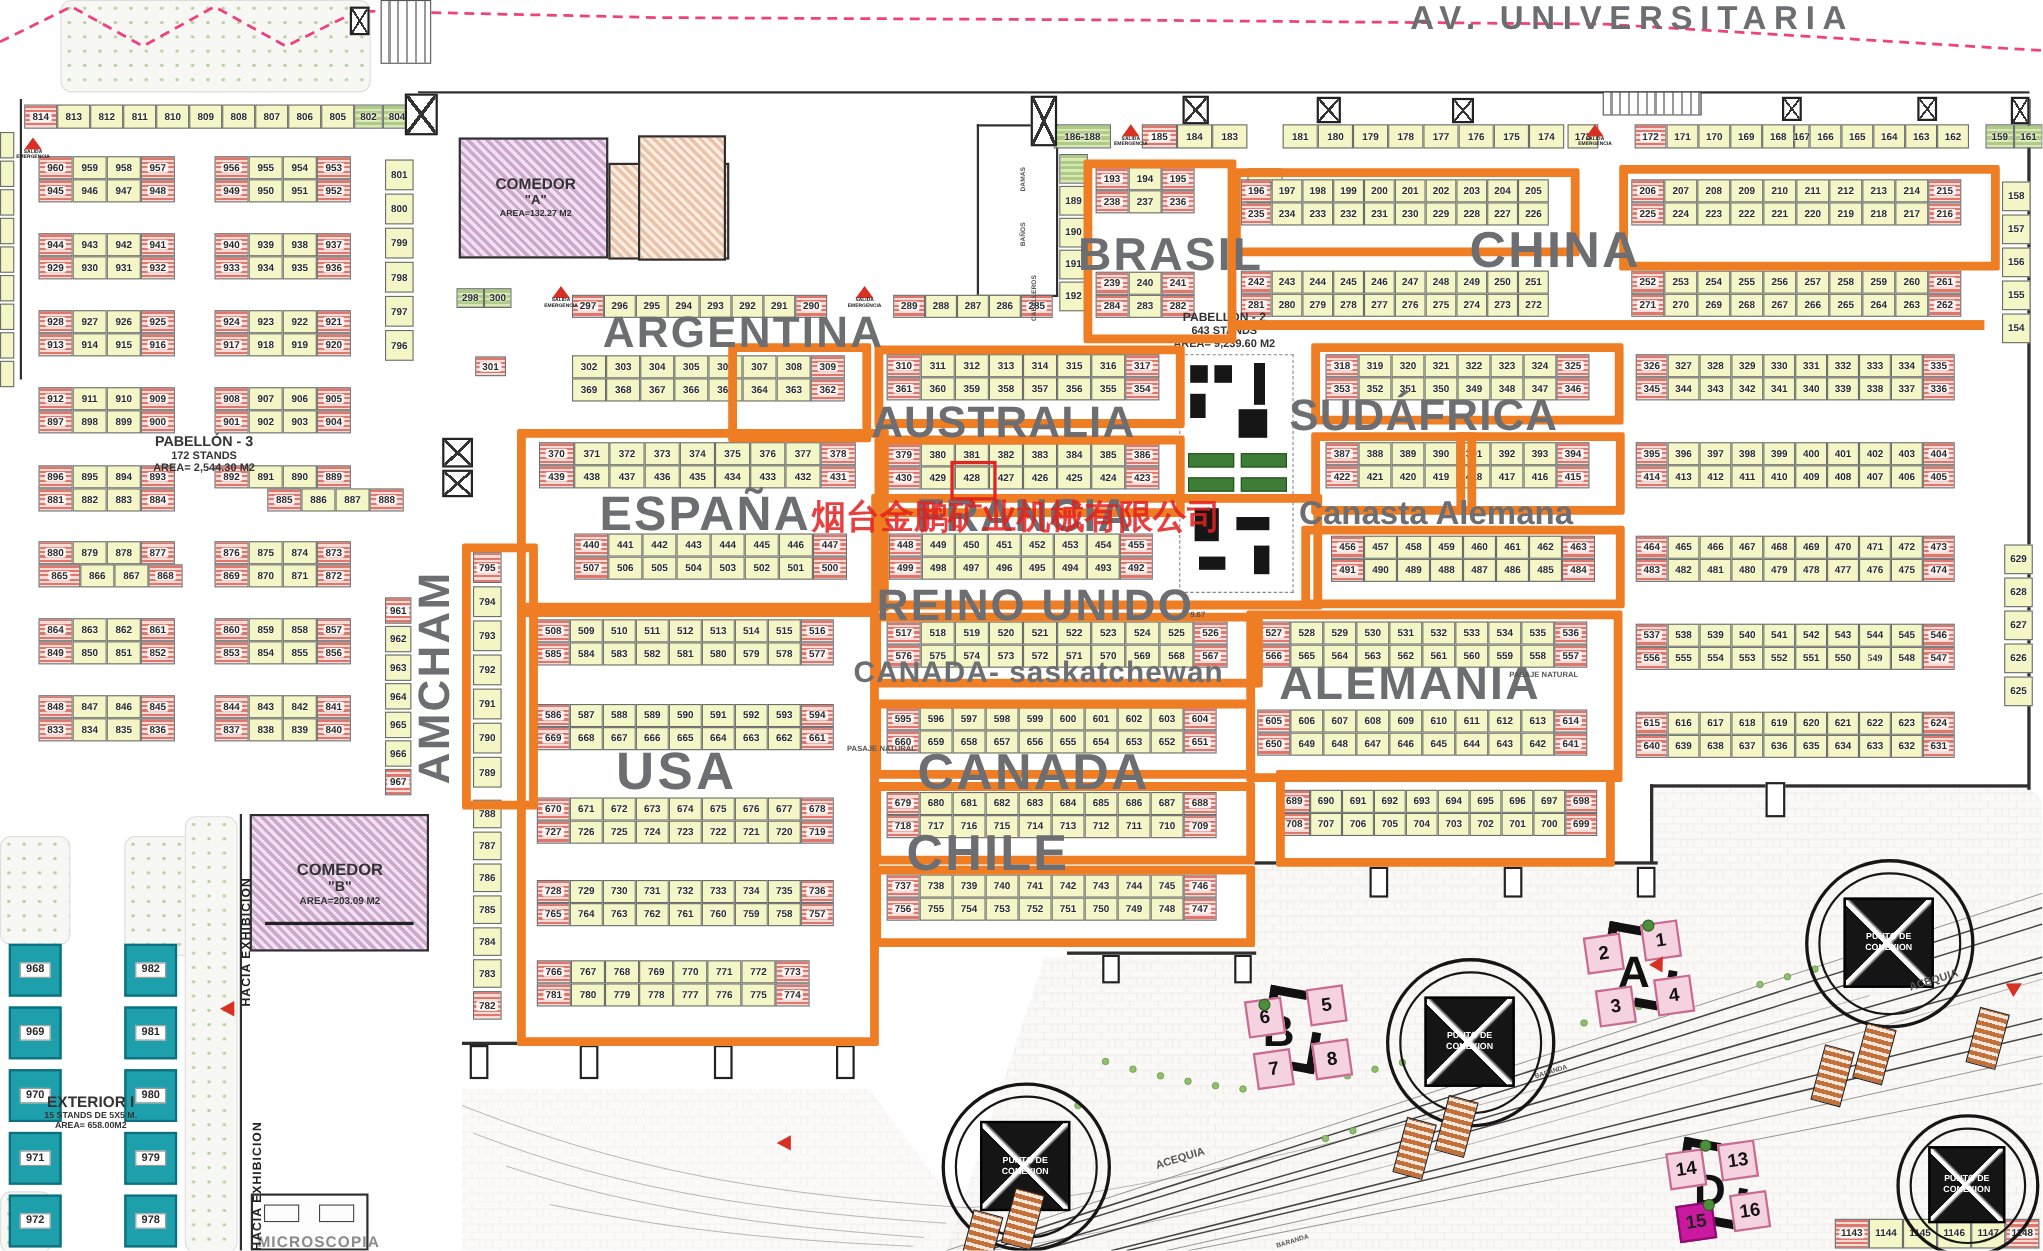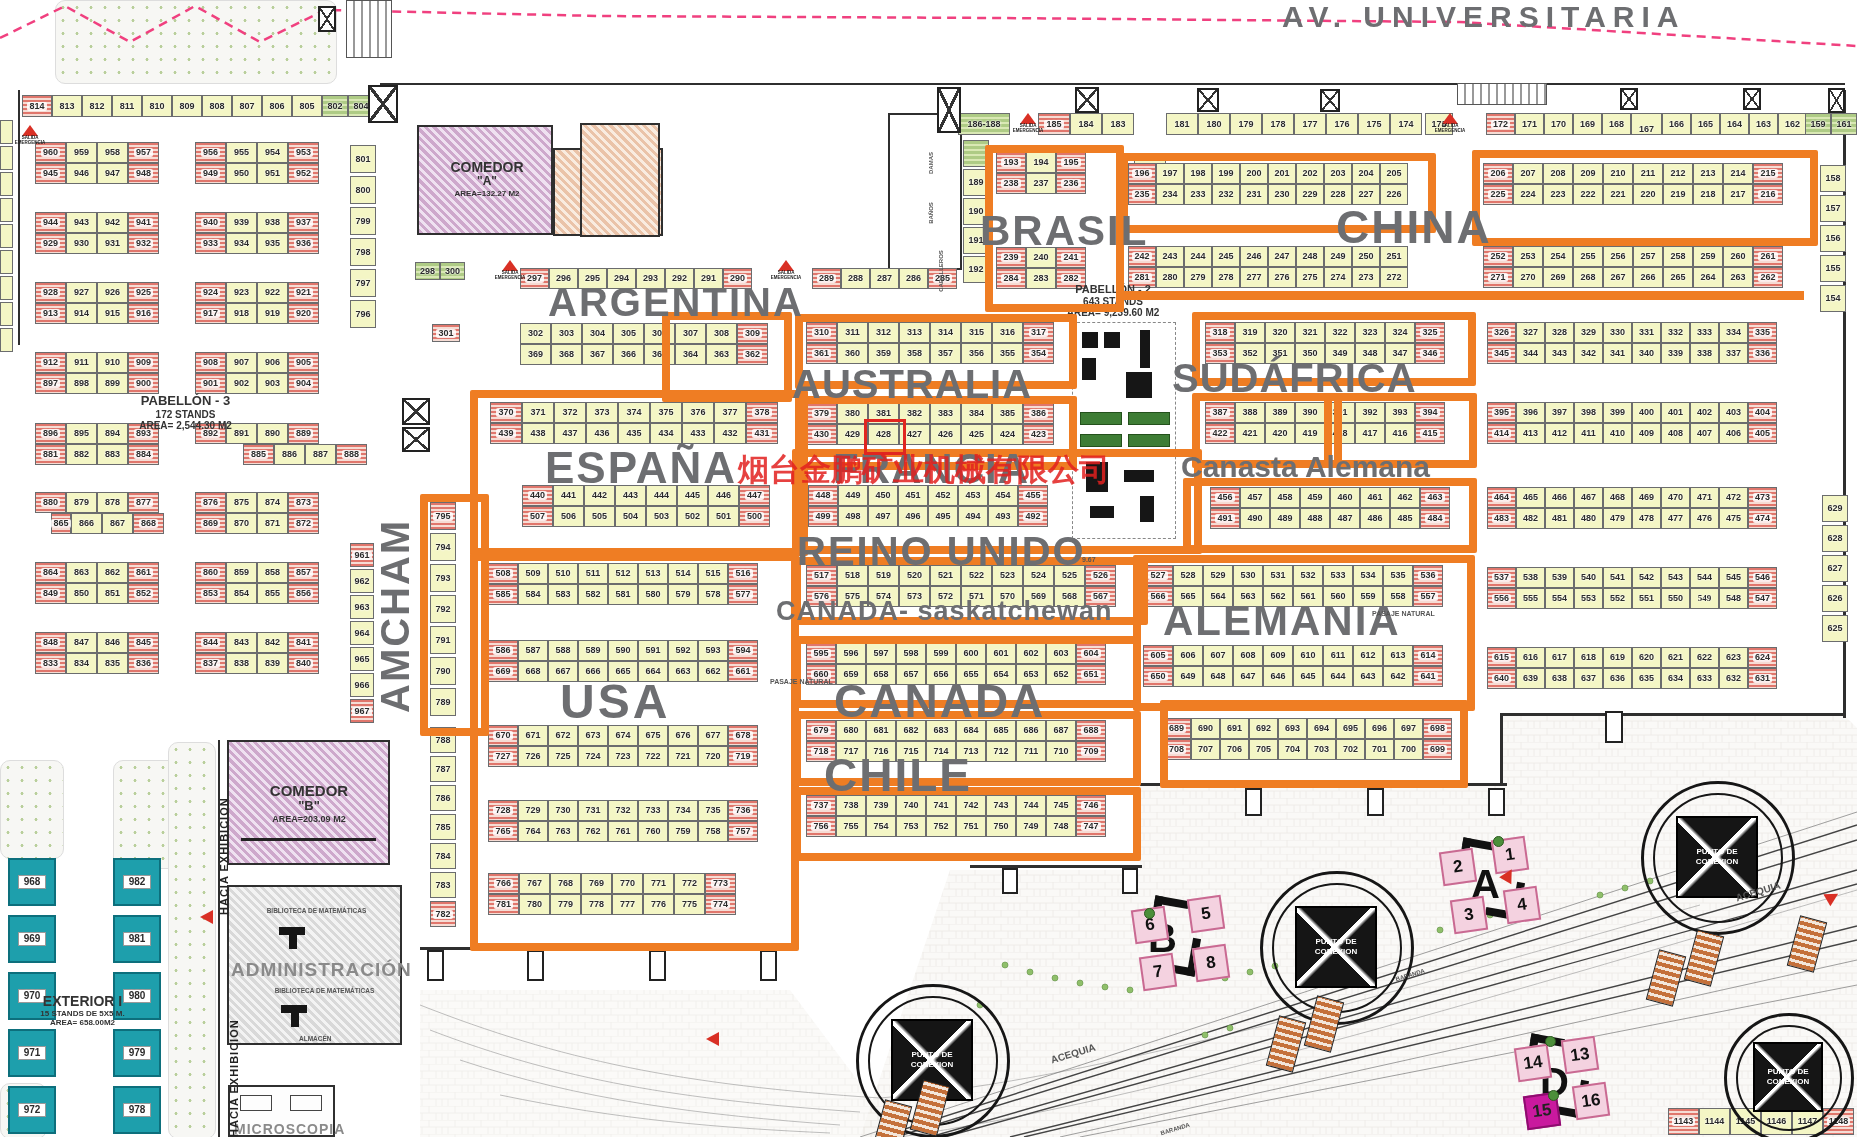--- a/index.html
+++ b/index.html
@@ -148,30 +148,20 @@
   <div class="bld hatch-tan" style="left:553px;top:148px;width:110px;height:88px;"></div>
   <div class="bld hatch-tan" style="left:580px;top:123px;width:80px;height:114px;"></div>
   <div class="bld hatch-purple" style="left:227px;top:740px;width:163px;height:125px;">
     <div class="txtblock" style="left:20px;top:40px;width:120px;">
       <div style="font-size:15px;">COMEDOR</div>
       <div style="font-size:13px;">"B"</div>
       <div style="font-size:9px;">AREA=203.09 M2</div>
     </div>
     <div style="position:absolute;left:12px;right:12px;top:96px;height:3px;background:#222;"></div>
   </div>
-  <div class="bld hatch-gray" style="left:227px;top:885px;width:175px;height:160px;">
-    <div style="position:absolute;left:20px;top:20px;width:135px;text-align:center;font-size:6.5px;font-weight:bold;color:#555;">BIBLIOTECA DE MATEMÁTICAS</div>
-    <div style="position:absolute;left:2px;top:72px;width:220px;font-size:19px;font-weight:bold;color:#8a8a8a;letter-spacing:1px;">ADMINISTRACIÓN</div>
-    <div style="position:absolute;left:28px;top:100px;width:135px;text-align:center;font-size:6.5px;font-weight:bold;color:#555;">BIBLIOTECA DE MATEMÁTICAS</div>
-    <div style="position:absolute;left:70px;top:148px;font-size:6.5px;font-weight:bold;color:#555;">ALMACÉN</div>
-    <div style="position:absolute;left:50px;top:40px;width:26px;height:8px;background:#161616;"></div>
-    <div style="position:absolute;left:60px;top:48px;width:8px;height:14px;background:#161616;"></div>
-    <div style="position:absolute;left:52px;top:118px;width:26px;height:8px;background:#161616;"></div>
-    <div style="position:absolute;left:62px;top:126px;width:8px;height:14px;background:#161616;"></div>
-  </div>
   <div class="bld" style="left:228px;top:1085px;width:107px;height:52px;background:#fdfdfd;">
     <div style="position:absolute;left:4px;top:34px;width:140px;font-size:14px;font-weight:bold;color:#8a8a8a;letter-spacing:1px;">MICROSCOPIA</div>
     <div style="position:absolute;left:10px;top:8px;width:30px;height:14px;border:1px solid #444;"></div>
     <div style="position:absolute;left:60px;top:8px;width:30px;height:14px;border:1px solid #444;"></div>
   </div>
 
   <div class="lounge" style="left:1072px;top:322px;width:102px;height:215px;"></div>
   <div class="fblk" style="left:1082px;top:332px;width:16px;height:16px;"></div>
   <div class="fblk" style="left:1104px;top:332px;width:16px;height:16px;"></div>
   <div class="fblk" style="left:1140px;top:330px;width:10px;height:38px;"></div>
@@ -514,21 +504,21 @@
         <span>879</span>
       </div>
       <div class="cell" style="width: 31px; height: 21px;">
         <span>878</span>
       </div>
       <div class="cell red" style="width: 31px; height: 21px;">
         <span>877</span>
       </div>
     </div>
     <div class="srow" style="left: 35px; top: 513px;">
-      <div class="cell red" style="width: 20px; height: 21px; margin-left: 16px;">
+      <div class="cell red" style="width: 38px; height: 21px;">
         <span>865</span>
       </div>
       <div class="cell" style="width: 31px; height: 21px;">
         <span>866</span>
       </div>
       <div class="cell" style="width: 31px; height: 21px;">
         <span>867</span>
       </div>
       <div class="cell red" style="width: 31px; height: 21px;">
         <span>868</span>
@@ -731,21 +721,21 @@
       </div>
       <div class="cell" style="width: 29px; height: 22px;">
         <span>170</span>
       </div>
       <div class="cell" style="width: 29px; height: 22px;">
         <span>169</span>
       </div>
       <div class="cell" style="width: 29px; height: 22px;">
         <span>168</span>
       </div>
-      <div class="cell" style="width: 31px; height: 22px; align-items: flex-end;">
+      <div class="cell" style="width: 14px; height: 22px;">
         <span>167</span>
       </div>
       <div class="cell" style="width: 29px; height: 22px;">
         <span>166</span>
       </div>
       <div class="cell" style="width: 29px; height: 22px;">
         <span>165</span>
       </div>
       <div class="cell" style="width: 29px; height: 22px;">
         <span>164</span>

